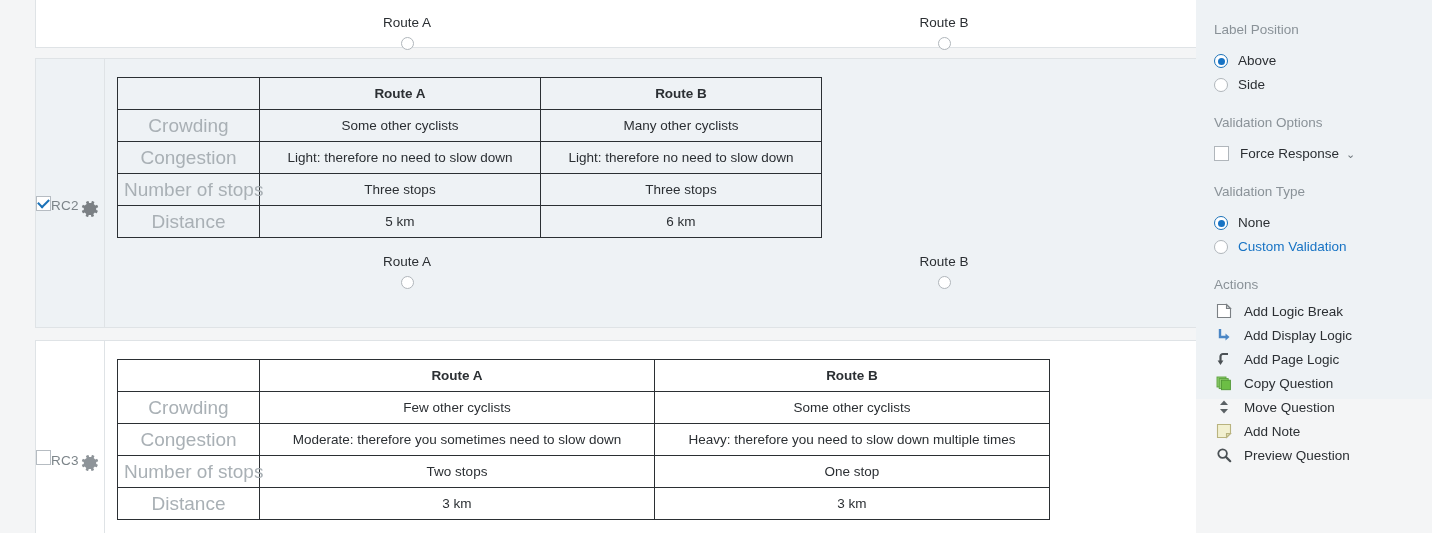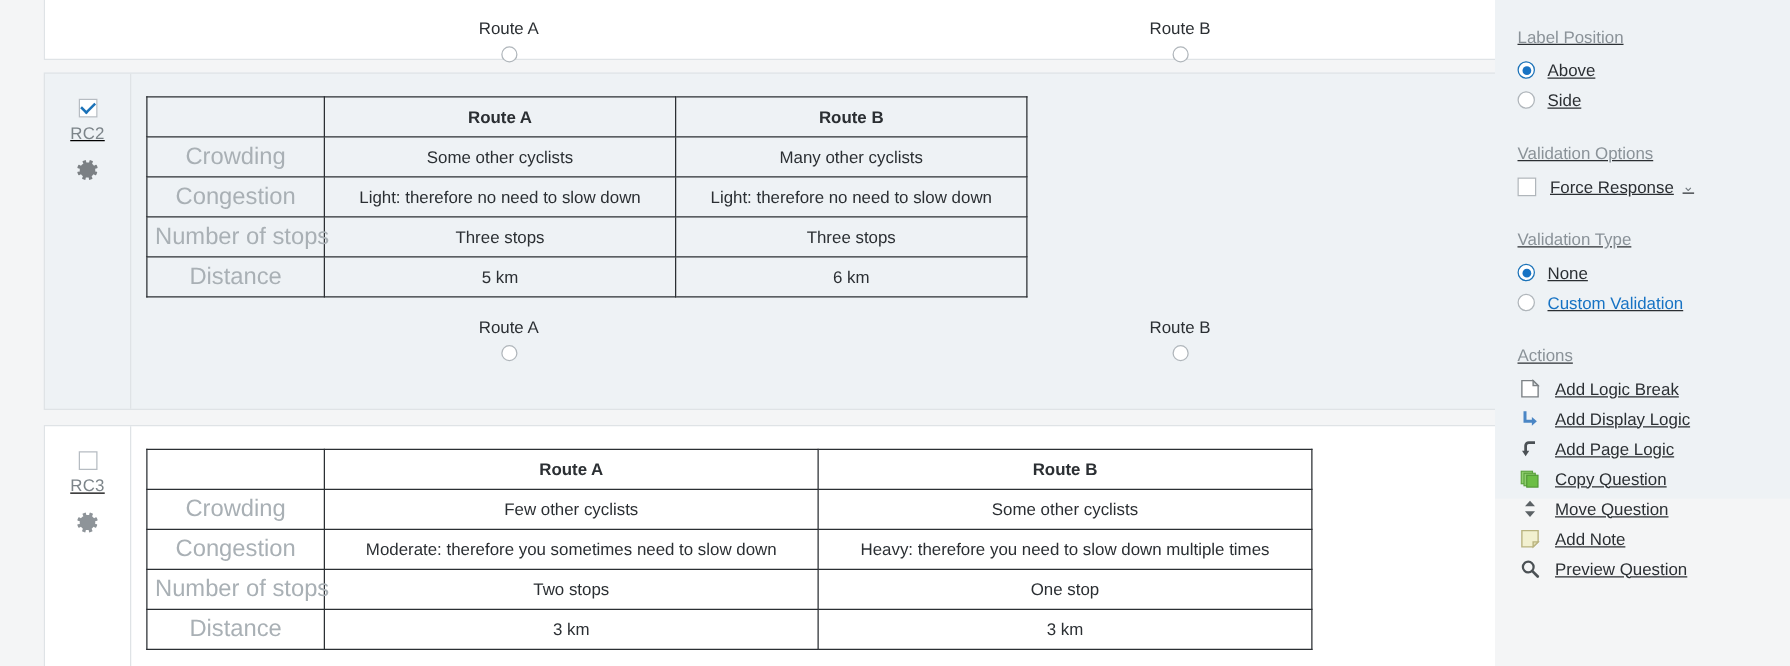--- a/index.html
+++ b/index.html
@@ -35,23 +35,22 @@
   #block-rc1 { top: -92px; height: 140px; }
   #block-rc2 { top: 58px; height: 270px; }
   #block-rc3 { top: 340px; height: 215px; }
 
   .gutter {
     width: 69px;
     flex: 0 0 69px;
     border-right: 1px solid #dfe3e6;
     padding-top: 20px;
     display: flex;
-    flex-direction: column;
+    flex-direction: row;
     align-items: center;
-    text-decoration: underline;
   }
   #block-rc1 .gutter { border-right-color: transparent; }
 
   .qcheckbox {
     width: 15px; height: 15px;
     border: 1px solid #b6bcc2;
     background: #ffffff;
     display: flex; align-items: center; justify-content: center;
     cursor: pointer;
   }
@@ -131,30 +130,29 @@
 
   
   .sidebar {
     width: 236px;
     flex: 0 0 236px;
     height: 399px;
     background: #eef2f5;
     padding: 22px 0 0 18px;
     font-size: 13.5px;
     color: #2b2f33;
-    text-decoration: underline;
   }
   .sb-head {
     font-size: 13.5px;
     color: #8a9298;
     margin-bottom: 7px;
   }
   .sb-group { margin-bottom: 23px; }
   .sb-row {
-    display: flex; align-items: center;
+    display: flex; align-items: flex-end;
     height: 24px;
     cursor: pointer;
   }
   .sb-radio {
     width: 14px; height: 14px;
     border-radius: 50%;
     border: 1px solid #b0b6bb;
     background: #fff;
     margin-right: 10px;
     flex: 0 0 14px;

